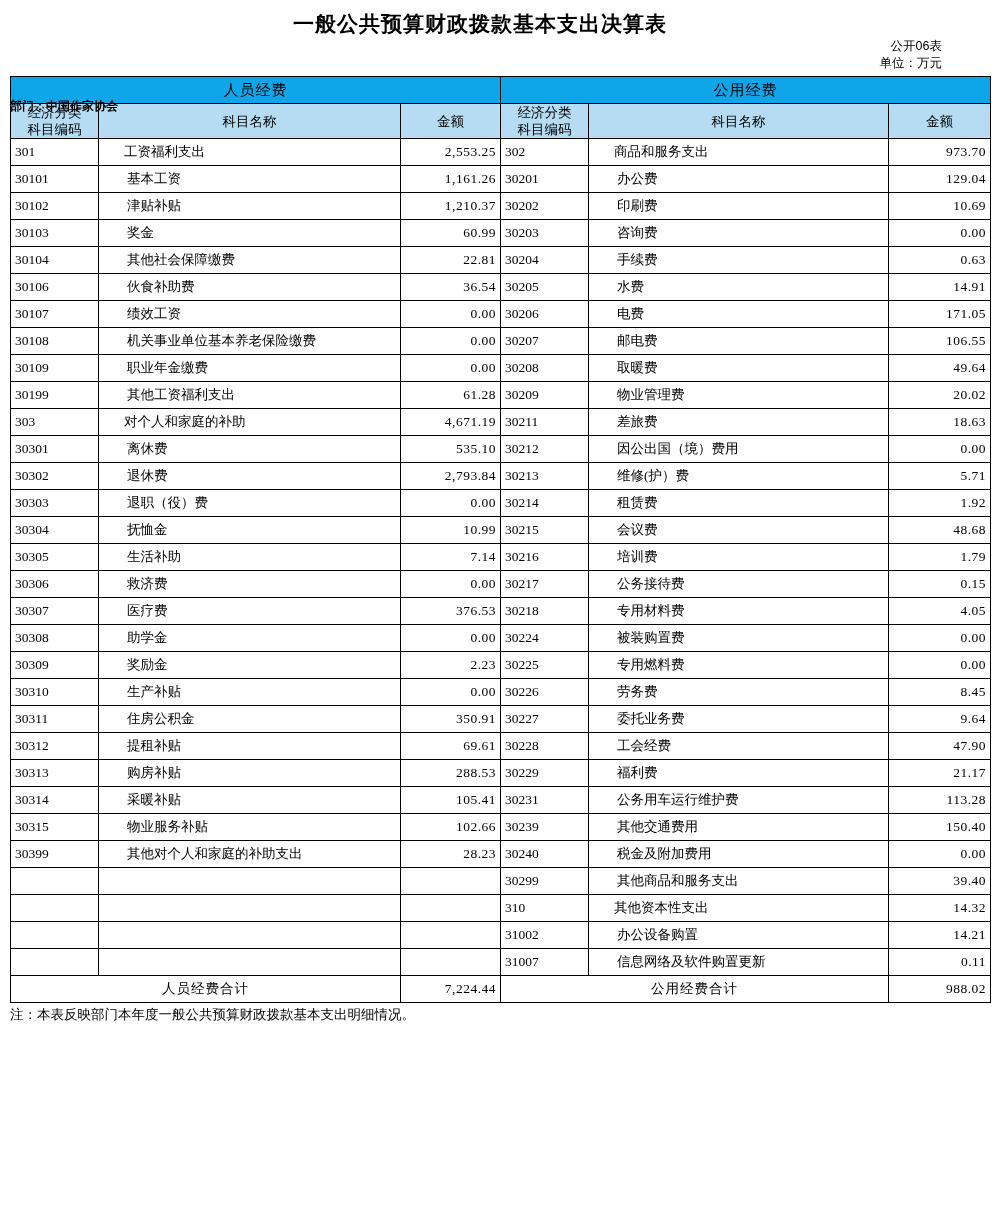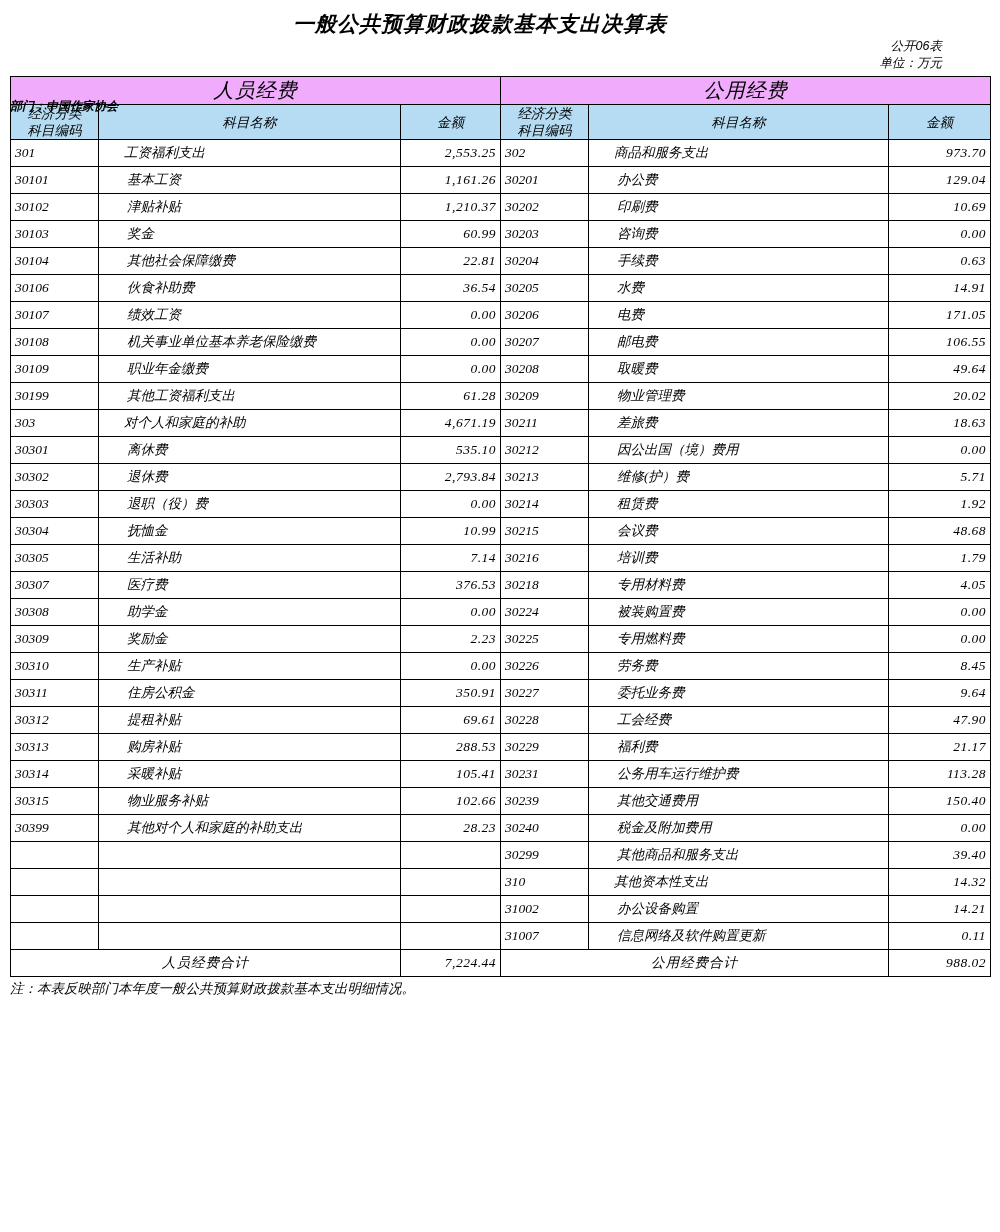--- a/index.html
+++ b/index.html
@@ -11,21 +11,20 @@
     width: 1000px;
     height: 1232px;
     font-family: "Liberation Serif", "DejaVu Serif", serif;
     color: #000000;
     position: relative;
   }
   .page {
     width: 960px;
     box-sizing: border-box;
     padding: 0 10px;
-    font-style: italic;
   }
   .title {
     text-align: center;
     font-size: 21px;
     font-weight: bold;
     letter-spacing: 1px;
     margin: 10px 0 4px 0;
     font-family: "Liberation Sans", "DejaVu Sans", sans-serif;
   }
   .meta-row {
@@ -57,23 +56,23 @@
     font-size: 13.5px;
   }
   table.main td, table.main th {
     border: 1px solid #000000;
     padding: 0 4px;
     height: 26px;
     vertical-align: middle;
     font-weight: normal;
   }
   th.group {
-    background: #f0abfc;
+    background: #0ea5e9;
     text-align: center;
-    font-size: 20px;
+    font-size: 15px;
     height: 30px;
     letter-spacing: 1px;
   }
   th.sub {
     background: #b5dcf2;
     text-align: center;
     font-size: 13.5px;
     height: 46px;
     line-height: 17px;
   }
@@ -281,20 +280,28 @@
         </tr>
         <tr>
           <td class="code">30305</td>
           <td class="name lvl2">生活补助</td>
           <td class="amt">7.14</td>
           <td class="code">30216</td>
           <td class="name lvl2">培训费</td>
           <td class="amt">1.79</td>
         </tr>
         <tr>
+          <td class="code">30306</td>
+          <td class="name lvl2">救济费</td>
+          <td class="amt">0.00</td>
+          <td class="code">30217</td>
+          <td class="name lvl2">公务接待费</td>
+          <td class="amt">0.15</td>
+        </tr>
+        <tr>
           <td class="code">30307</td>
           <td class="name lvl2">医疗费</td>
           <td class="amt">376.53</td>
           <td class="code">30218</td>
           <td class="name lvl2">专用材料费</td>
           <td class="amt">4.05</td>
         </tr>
         <tr>
           <td class="code">30308</td>
           <td class="name lvl2">助学金</td>

